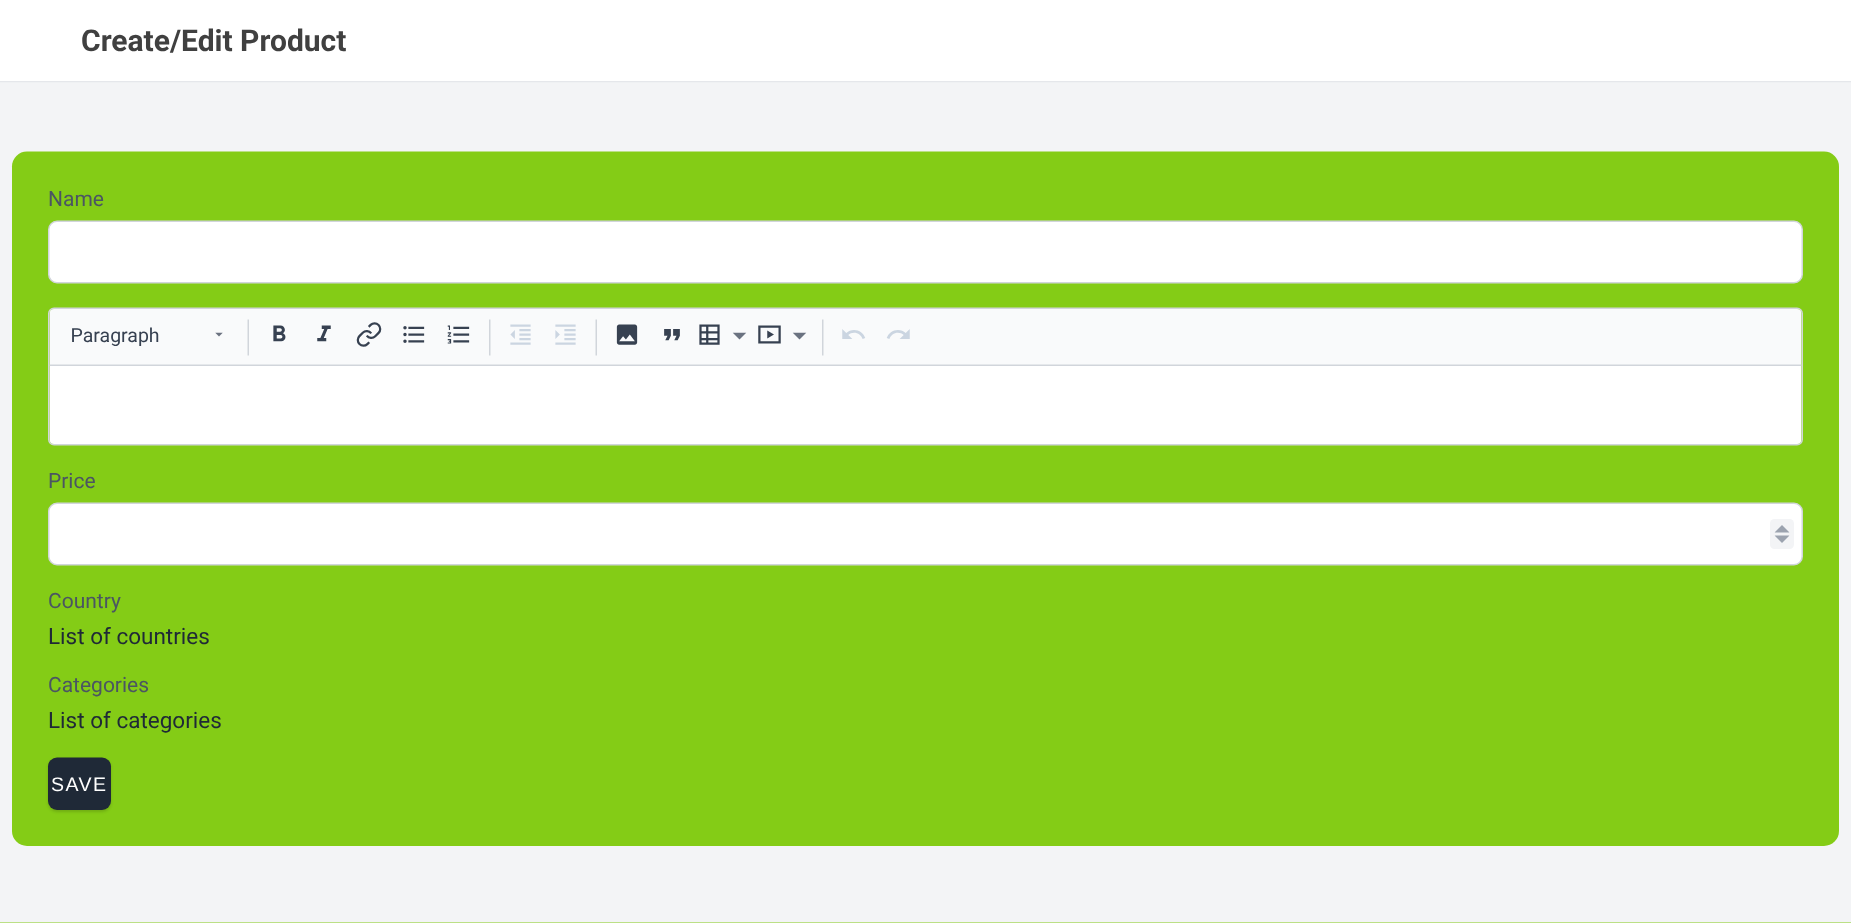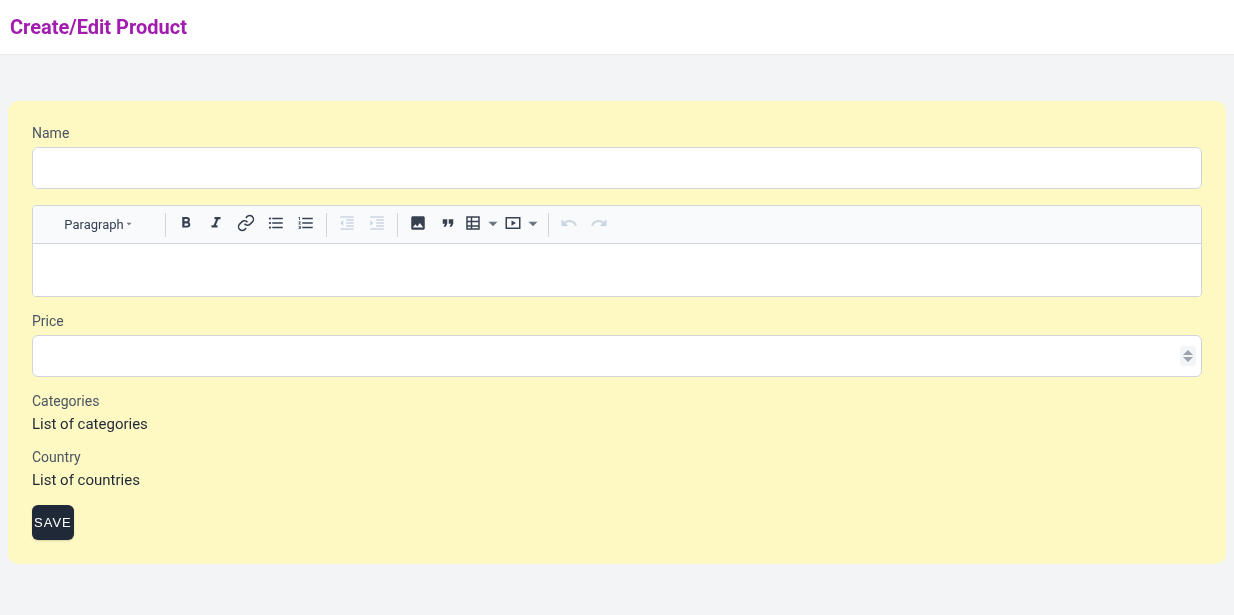--- a/index.html
+++ b/index.html
@@ -16,27 +16,28 @@
       overflow: hidden;
     }
     .header {
       background: #ffffff;
       padding: 15px 10px;
       border-bottom: 1px solid #e5e7eb;
     }
     .page-title {
       font-size: 20px;
       font-weight: 700;
-      color: #a21caf;
+      color: #404040;
+      margin-left: 44px;
     }
     .content-wrapper {
       padding: 46px 8px 8px 8px;
     }
     .card {
-      background: #fef9c3;
+      background: #84cc16;
       border-radius: 10px;
       padding: 24px;
     }
     .field-group {
       margin-bottom: 16px;
     }
     .field-label {
       display: block;
       font-size: 14px;
       color: #4b5563;
@@ -92,21 +93,21 @@
       align-items: center;
       background: #f9fafb;
       border-bottom: 1px solid #d1d5db;
       padding: 4px 6px;
       gap: 2px;
       height: 38px;
     }
     .format-select {
       display: flex;
       align-items: center;
-      justify-content: center;
+      justify-content: space-between;
       min-width: 120px;
       height: 28px;
       padding: 4px 8px;
       font-size: 13px;
       color: #374151;
       background: #f9fafb;
       border: none;
       border-radius: 3px;
       cursor: pointer;
     }
@@ -341,27 +342,27 @@
             </svg>
           <svg width="10" height="6" viewBox="0 0 10 6" fill="currentColor">
               <path d="M5 6L0 1h10L5 6z"></path>
             </svg>
         </div>
       </div>
     </div>
 
     
     <div class="field-group">
+      <label class="field-label">Country</label>
+      <div class="static-value">List of countries</div>
+    </div>
+
+    
+    <div class="field-group">
       <label class="field-label">Categories</label>
       <div class="static-value">List of categories</div>
     </div>
 
     
-    <div class="field-group">
-      <label class="field-label">Country</label>
-      <div class="static-value">List of countries</div>
-    </div>
-
-    
     <button class="save-btn">SAVE</button>
 
   </div>
 </div>
 
 </body></html>

